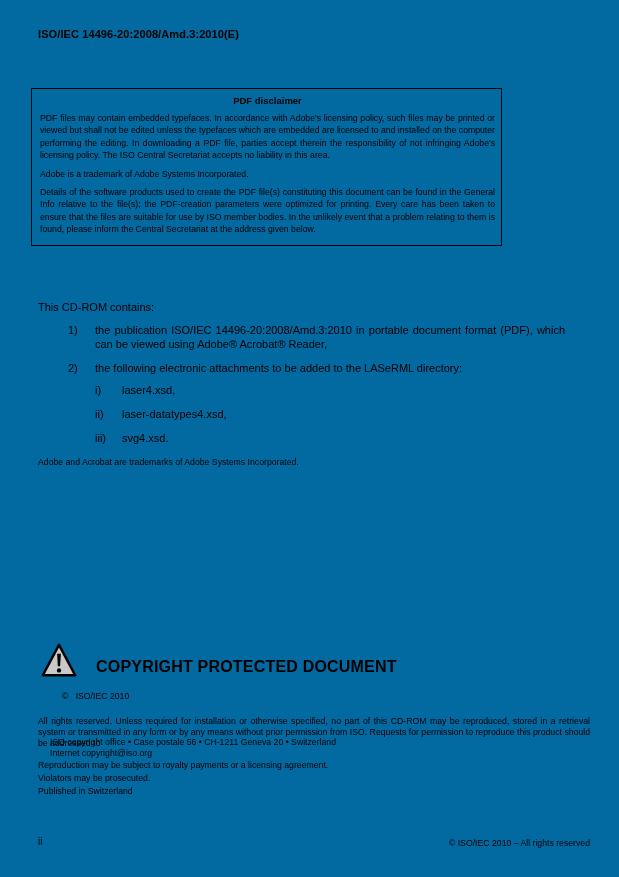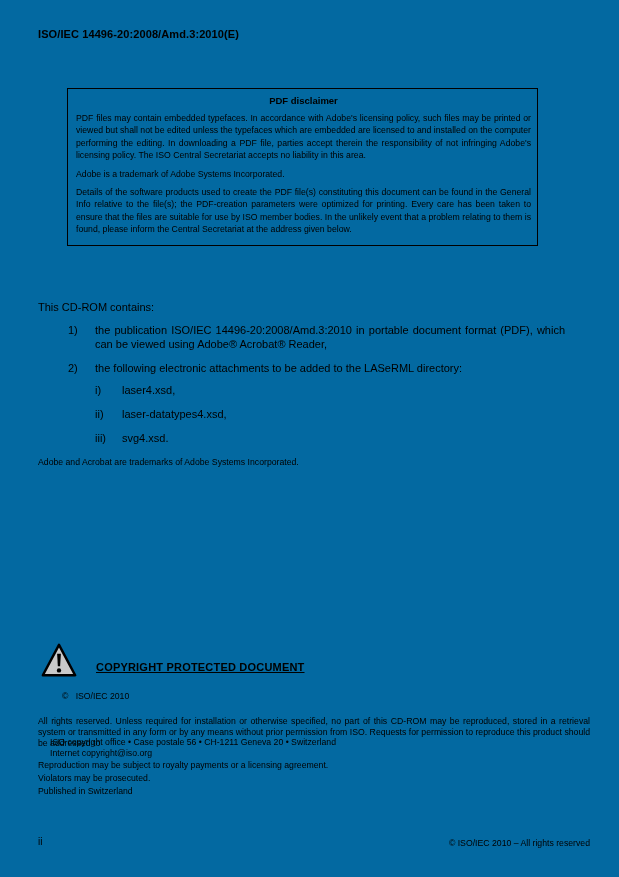--- a/index.html
+++ b/index.html
@@ -23,21 +23,20 @@
     letter-spacing: 0.1px;
   }
 
   .disclaimer-box {
     position: absolute;
     left: 31px;
     top: 88px;
     width: 471px;
     border: 1px solid #000000;
     padding: 6px 6px 9px 8px;
-    margin-left: 36px;
   }
   .disclaimer-title {
     text-align: center;
     font-weight: bold;
     font-size: 9.5px;
     margin-bottom: 2px;
   }
   .disclaimer-p {
     font-size: 8.7px;
     line-height: 12.4px;
@@ -85,26 +84,25 @@
 
   .copyright-banner {
     position: absolute;
     left: 40px;
     top: 641px;
     display: flex;
     align-items: center;
   }
   .warning-icon { width: 38px; height: 39px; display: block; }
   .copyright-heading {
-    font-size: 11px;
+    font-size: 16px;
     font-weight: bold;
     margin-left: 18px;
     margin-top: 12px;
     letter-spacing: 0.2px;
-    text-decoration: underline;
   }
 
   .copyright-line {
     position: absolute;
     left: 38px;
     top: 691px;
     font-size: 8.7px;
     white-space: pre;
     padding-left: 24px;
   }

